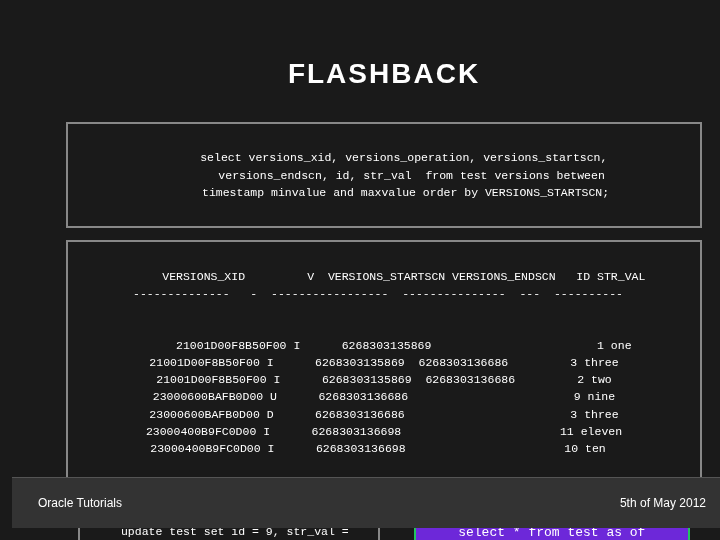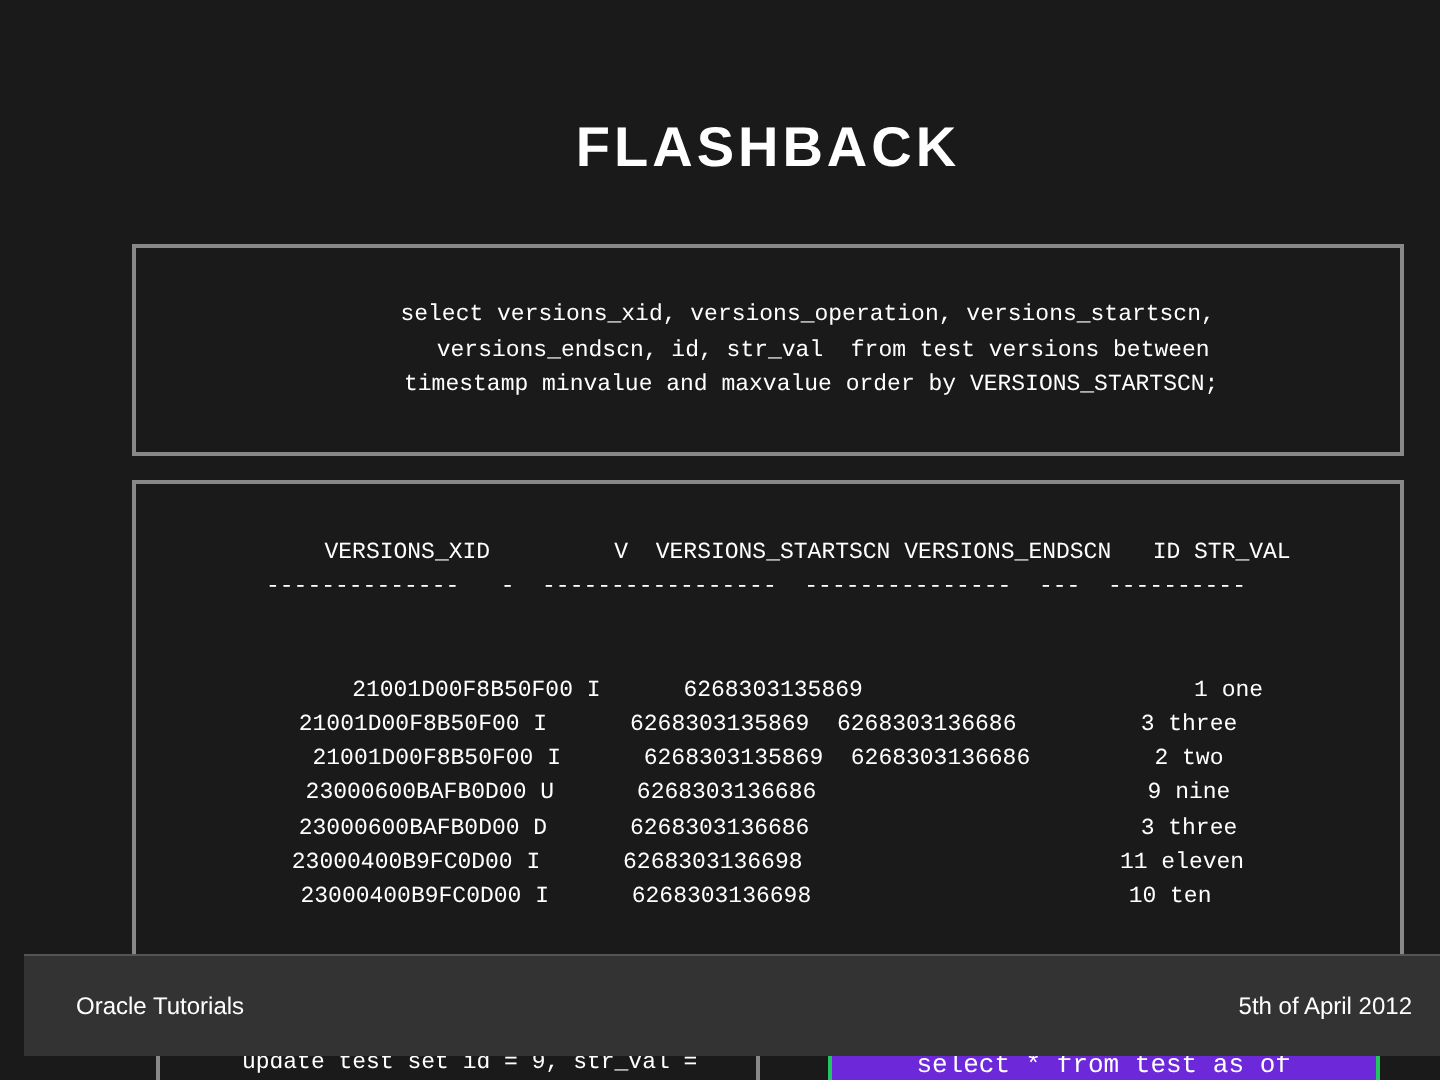--- a/index.html
+++ b/index.html
@@ -123,14 +123,14 @@
       <span>--- ----------</span>
       <span id="right-panel-rows">
  1 one
  9 nine</span>
     </div>
   </div>
 </div>
 
 <div class="footer">
   <span>Oracle Tutorials</span>
-  <span>5th of April  2012</span>
+  <span>5th of May  2012</span>
 </div>
 
 </body></html>

